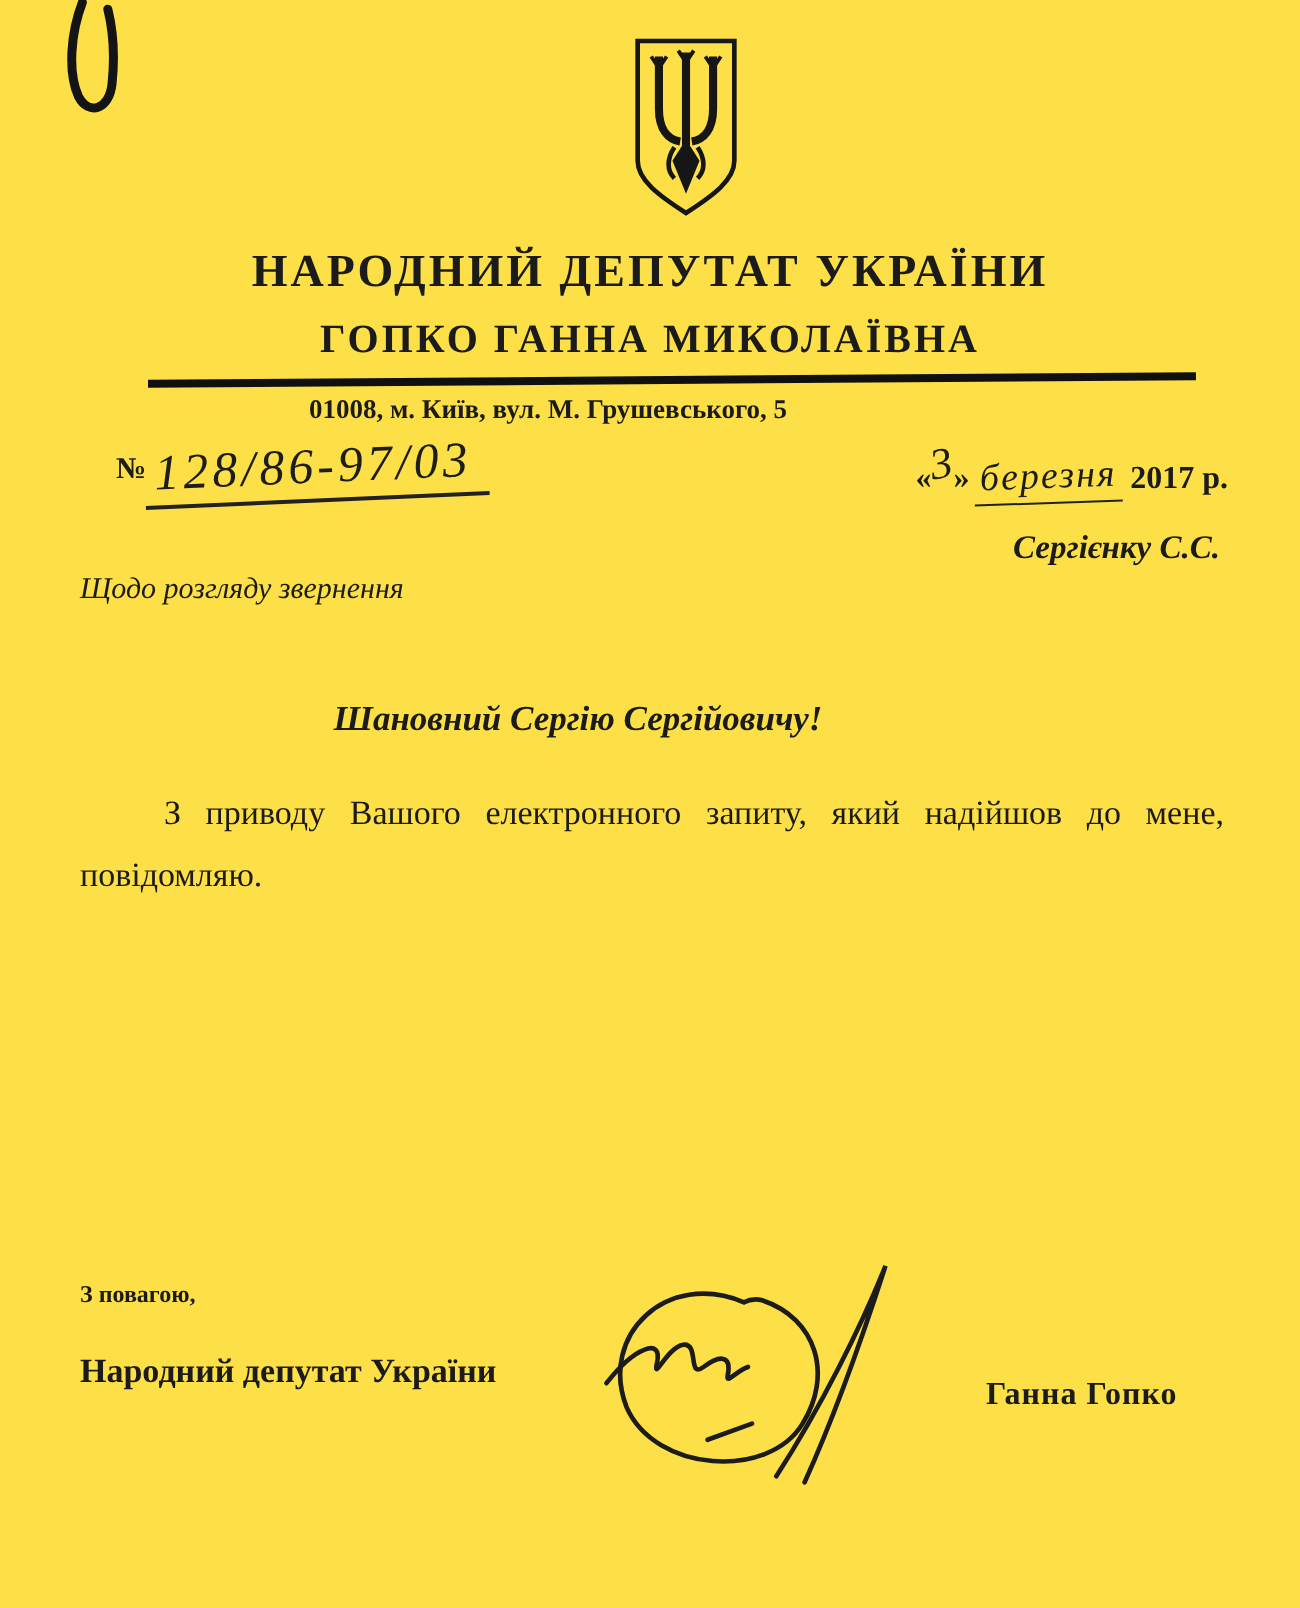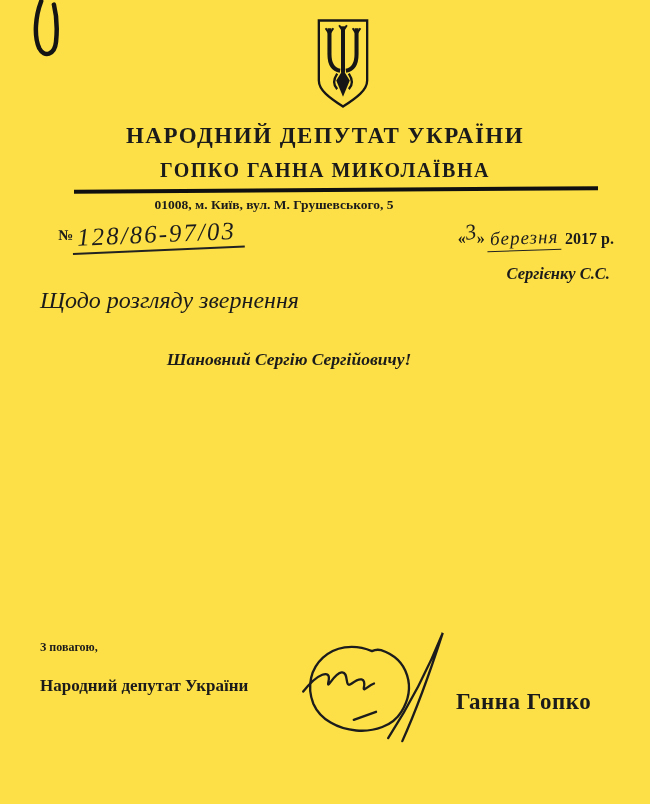--- a/index.html
+++ b/index.html
@@ -48,36 +48,36 @@
   .ref-date .printed { font-weight: bold; }
   .hand.day { display: inline-block; font-size: 22px; transform: rotate(-10deg) translateY(-5px); }
   .hand.month {
     display: inline-block; font-size: 19px; letter-spacing: 1px;
     border-bottom: 1.5px solid #222; padding: 0 3px 1px;
     transform: rotate(-2deg); margin: 0 4px 0 2px;
   }
   .ref-date .year { font-weight: bold; font-size: 16px; }
 
   .recipient { position: absolute; right: 40px; top: 264px; font-weight: bold; font-size: 16.5px; font-style: italic; }
-  .subject { position: absolute; left: 40px; top: 287px; font-style: italic; font-size: 24px; }
+  .subject { position: absolute; left: 40px; top: 287px; font-style: italic; font-size: 15px; }
   .salutation {
     position: absolute; top: 349px; left: 0; width: 578px; text-align: center;
     font-weight: bold; font-style: italic; font-size: 17.5px;
   }
 
   .body-text { position: absolute; left: 40px; top: 391px; width: 572px; }
   .body-text p {
     font-size: 17px; line-height: 31px; text-align: justify;
     text-indent: 42px; word-spacing: 4px;
   }
 
   .closing-regards { position: absolute; left: 40px; top: 640px; font-weight: bold; font-size: 12px; text-align: right; }
   .closing-position { position: absolute; left: 40px; top: 676px; font-weight: bold; font-size: 17px; }
   .signature { position: absolute; left: 283px; top: 620px; width: 182px; height: 128px; }
-  .signer-name { position: absolute; left: 456px; top: 689px; font-weight: bold; font-size: 23px; letter-spacing: 0.5px; }
+  .signer-name { position: absolute; left: 493px; top: 689px; font-weight: bold; font-size: 16px; letter-spacing: 0.5px; }
 </style>
 </head>
 <body>
 
 <div class="page">
 
   <span class="paperclip">
     <svg viewBox="0 0 50 70" width="50" height="72">
       <path d="M16,5 C12,20 12,40 19,52 C25,61 35,57 35,44 C35,32 33,18 29,7" fill="none" stroke="#141414" stroke-width="4.5" stroke-linecap="round"></path>
     </svg>
@@ -109,20 +109,21 @@
   <div class="ref-date">
     <span class="printed">«</span><span class="hand day">3</span><span class="printed">»</span><span class="hand month">березня</span><span class="year">2017 р.</span>
   </div>
 
   <div class="recipient">Сергієнку С.С.</div>
   <div class="subject">Щодо розгляду звернення</div>
 
   <div class="salutation">Шановний Сергію Сергійовичу!</div>
 
   <div class="body-text">
+    <p>З приводу Вашого електронного запиту, який надійшов до мене, повідомляю.</p>
   </div>
 
   <div class="closing-regards">З повагою,</div>
   <div class="closing-position">Народний депутат України</div>
 
   <span class="signature">
     <svg viewBox="0 0 180 125" width="182" height="128">
       <g fill="none" stroke="#1c1c1c" stroke-width="2.3" stroke-linecap="round">
         <path d="M20,70 C34,52 48,47 45,60 C43,70 50,52 58,51 C66,50 60,68 68,62 C76,56 82,56 80,66 C79,71 84,64 90,62"></path>
         <path d="M88,30 C50,14 16,46 30,82 C44,114 100,118 117,90 C132,66 124,38 97,29 C93,28 90,29 88,30"></path>

